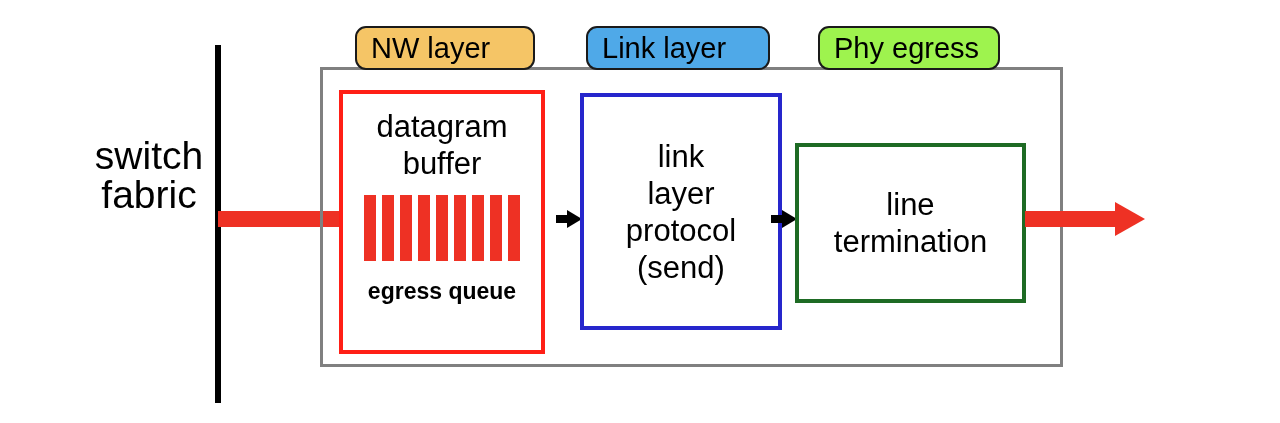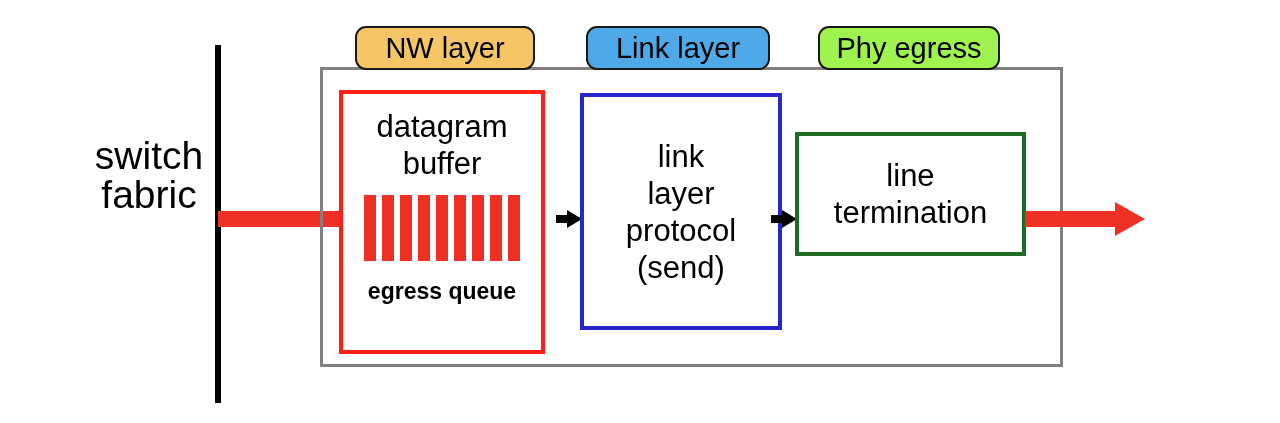--- a/index.html
+++ b/index.html
@@ -59,21 +59,20 @@
   
   .layer-badge {
     position: absolute;
     top: 26px;
     height: 44px;
     border: 2px solid #1a1a1a;
     border-radius: 11px;
     box-sizing: border-box;
     display: flex;
     align-items: center;
-    justify-content: center;
     font-size: 29px;
     color: #000000;
     padding: 0 14px;
     white-space: nowrap;
   }
   .badge-nw   { left: 355px; width: 180px; background: #F5C566; }
   .badge-link { left: 586px; width: 184px; background: #4FA9E8; border-radius: 11px; }
   .badge-phy  { left: 818px; width: 182px; background: #9EF34E; }
 
   
@@ -97,23 +96,23 @@
   .box-linklayer {
     left: 580px;
     top: 93px;
     width: 202px;
     height: 237px;
     border: 4px solid #000000;
     justify-content: center;
   }
   .box-linetermination {
     left: 795px;
-    top: 132px;
+    top: 143px;
     width: 231px;
-    height: 124px;
+    height: 160px;
     border: 4px solid #1E6B24;
     justify-content: center;
   }
 
   .box-title {
     font-size: 31px;
     line-height: 37px;
     color: #000000;
     text-align: center;
     white-space: pre-line;

